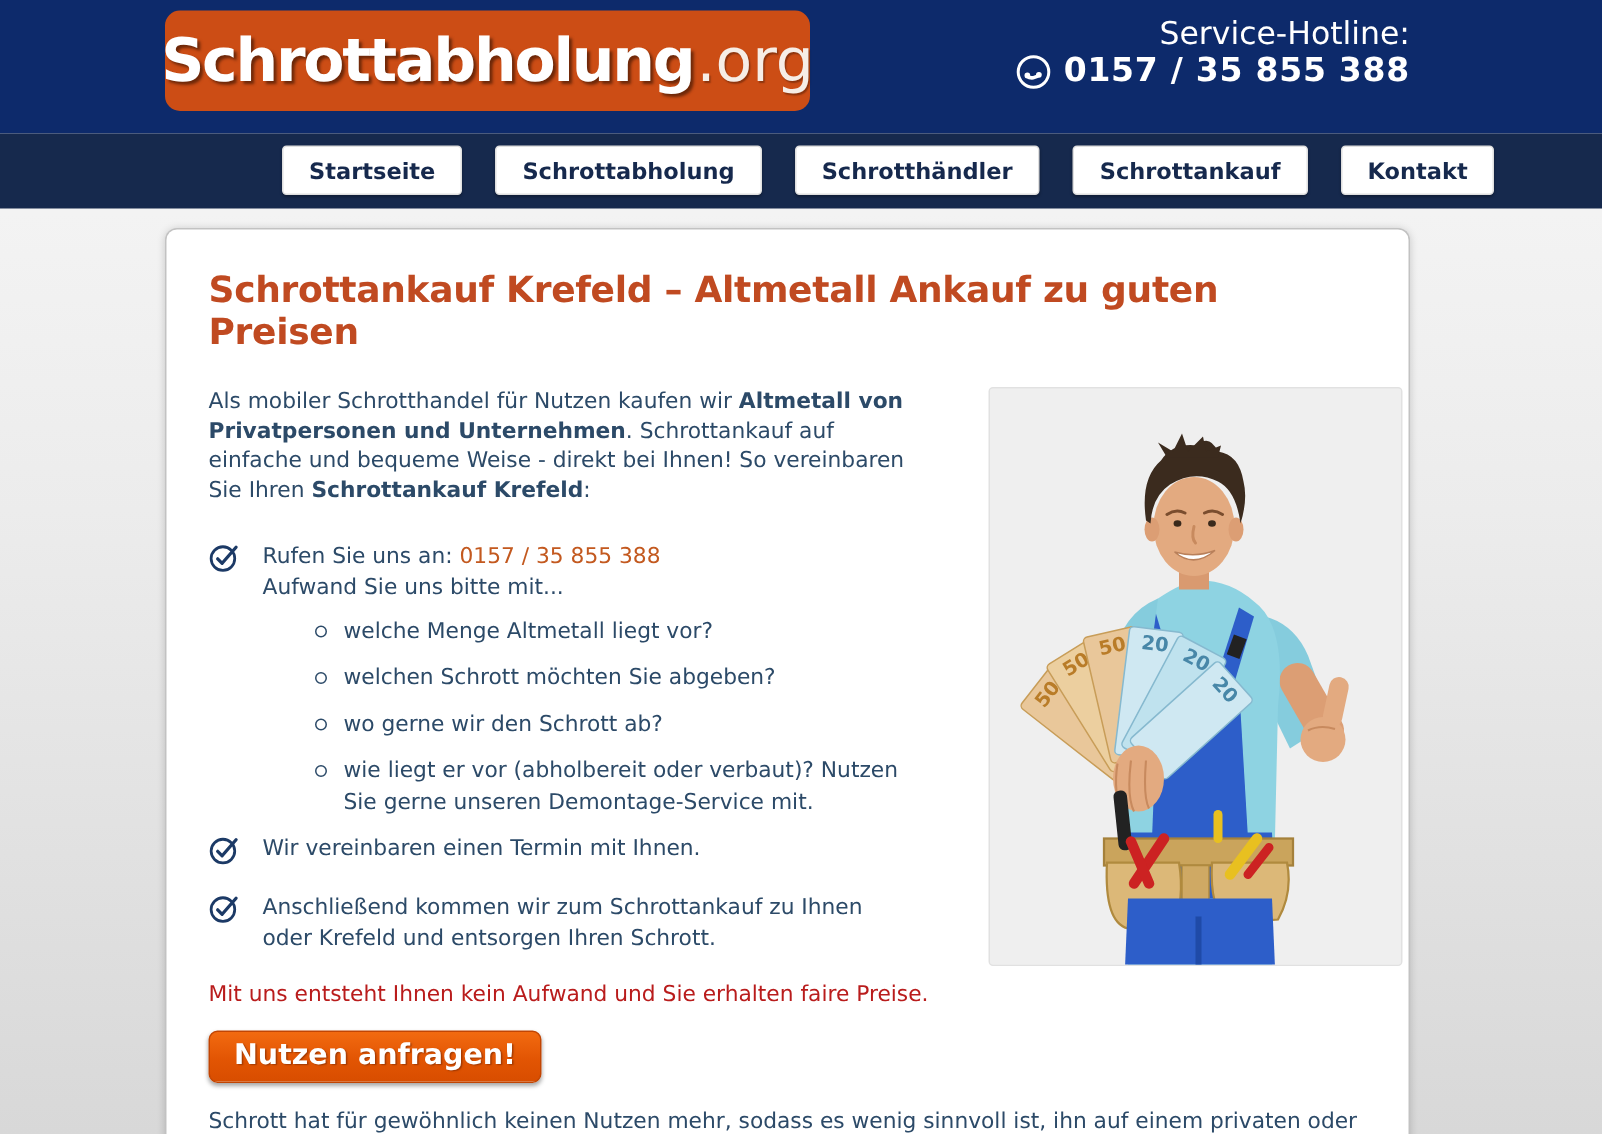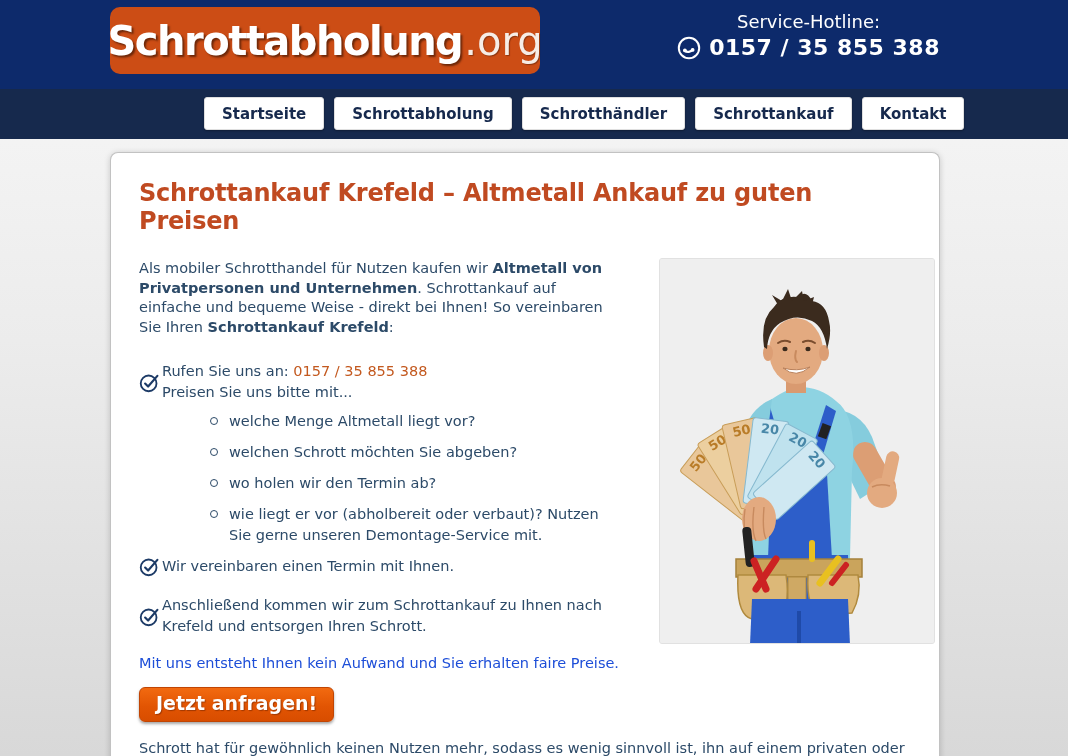--- a/index.html
+++ b/index.html
@@ -13,60 +13,60 @@
   .topbar { position:absolute; top:0; left:0; width:100%; height:89px; background:#0d2a6b; }
   .logo {
     position:absolute; left:110px; top:7px; width:430px; height:67px;
     background:#cc4d15; border-radius:10px;
     display:flex; align-items:center; justify-content:center; cursor:pointer;
   }
   .logo-main { font-size:40px; font-weight:bold; color:#ffffff; letter-spacing:-1.5px;
     text-shadow:2px 2px 2px rgba(45,15,0,.6); }
   .logo-tld  { font-size:40px; color:#f6ede6; margin-left:2px; text-shadow:1px 1px 1px rgba(45,15,0,.4); }
   .hotline { position:absolute; right:128px; top:9px; text-align:right; color:#fff; }
-  .hotline-label { font-size:18px; line-height:26px;text-align:center; }
+  .hotline-label { font-size:21px; line-height:26px; }
   .hotline-row { display:flex; align-items:center; justify-content:flex-end; gap:8px; cursor:pointer; }
   .hotline-number { font-size:22px; font-weight:bold; letter-spacing:.5px; }
   .phone-ic { width:24px; height:24px; }
   
   .navbar { position:absolute; top:89px; left:0; width:100%; height:50px; background:#16294d; }
-  .nav-inner { position:absolute; left:194px; top:8px; display:flex; gap:10px;padding-left:10px; }
+  .nav-inner { position:absolute; left:178px; top:8px; display:flex; gap:22px;padding-left:10px; }
   .nav-btn {
     height:33px; display:flex; align-items:center; padding:0 17px;
     background:#ffffff; border:1px solid #dfdfdf; border-radius:3px;
     color:#16294d; font-weight:600; font-size:15px;
     box-shadow:0 1px 2px rgba(0,0,0,.3); cursor:pointer; white-space:nowrap;
   }
   
   .card {
     position:absolute; left:110px; top:152px; width:830px; height:660px;
     background:#ffffff; border:1px solid #c2c2c2; border-bottom:none;
     border-radius:8px 8px 0 0; box-shadow:0 1px 6px rgba(0,0,0,.18);
     padding:26px 28px 0 28px;
   }
   .page-title { color:#c04a21; font-size:24px; font-weight:bold; letter-spacing:-.2px; line-height:28px; }
   .content-row { position:relative; margin-top:24px; }
   .text-col { width:470px; color:#2c4a68; font-size:14.5px; }
   .intro { line-height:19.5px; margin-bottom:24px; }
-  .check-item { display:flex; gap:2px; line-height:21px;align-items:center; }
+  .check-item { display:flex; gap:15px; line-height:21px; }
   .check-item + .check-item { margin-top:24px; }
   .mt18 { margin-top:18px !important; }
   .check-ic { width:21px; height:21px; flex:none; margin-top:0; }
   .sub-bullets { list-style:none; margin:8px 0 0 70px; }
   .sub-bullets li { position:relative; padding-left:20px; margin-bottom:10px; line-height:21px; max-width:390px; }
   .sub-bullets li::before {
     content:""; position:absolute; left:1px; top:6px; width:6px; height:6px;
     border:1.6px solid #2c4a68; border-radius:50%;
   }
   .phone-link { color:#c3591f; cursor:pointer; }
   .photo {
     position:absolute; left:520px; top:-1px; width:276px; height:386px;
     background:#efefef; border:1px solid #e1e1e1; border-radius:3px; overflow:hidden;
   }
-  .closing { margin-top:18px; color:#1d4ed8; font-size:14.5px; }
+  .closing { margin-top:18px; color:#b91c1c; font-size:14.5px; }
   .cta {
     margin-top:16px; display:inline-block;
     background:linear-gradient(180deg,#f26a10 0%,#e25503 55%,#d84d00 100%);
     border:1px solid #c14503; border-radius:6px;
     color:#fff; font-weight:bold; font-size:19px; padding:4px 16px 7px 16px;
     text-shadow:1px 1px 1px rgba(110,35,0,.55);
     box-shadow:0 2px 3px rgba(0,0,0,.35); cursor:pointer;
   }
   .footer-para { margin-top:16px; color:#2c4a68; font-size:14.5px; line-height:21.5px; }
 </style>
@@ -110,45 +110,45 @@
 
       <p class="intro"><span>Als mobiler Schrotthandel für Nutzen kaufen wir </span><span style="font-weight: bold;">Altmetall von Privatpersonen und Unternehmen</span><span>. Schrottankauf auf einfache und bequeme Weise - direkt bei Ihnen! So vereinbaren Sie Ihren </span><span style="font-weight: bold;">Schrottankauf Krefeld</span><span>:</span></p>
 
       <div class="check-item">
         <svg class="check-ic" viewBox="0 0 24 24">
           <circle cx="11" cy="13" r="9" fill="none" stroke="#1c3a66" stroke-width="2.1"></circle>
           <path d="M7 13.2 L10.4 16.6 L21 4.4" fill="none" stroke="#1c3a66" stroke-width="2.5" stroke-linecap="round" stroke-linejoin="round"></path>
         </svg>
         <div class="check-body">
           <div><span>Rufen Sie uns an: </span><span class="phone-link">0157 / 35 855 388</span></div>
-          <div>Preisen Sie uns bitte mit...</div>
+          <div>Aufwand Sie uns bitte mit...</div>
         </div>
       </div>
 
       <ul class="sub-bullets">
         <li>welche Menge Altmetall liegt vor?</li>
         <li>welchen Schrott möchten Sie abgeben?</li>
-        <li>wo holen wir den Termin ab?</li>
+        <li>wo gerne wir den Schrott ab?</li>
         <li>wie liegt er vor (abholbereit oder verbaut)? Nutzen Sie gerne unseren Demontage-Service mit.</li>
       </ul>
 
       <div class="check-item">
         <svg class="check-ic" viewBox="0 0 24 24">
           <circle cx="11" cy="13" r="9" fill="none" stroke="#1c3a66" stroke-width="2.1"></circle>
           <path d="M7 13.2 L10.4 16.6 L21 4.4" fill="none" stroke="#1c3a66" stroke-width="2.5" stroke-linecap="round" stroke-linejoin="round"></path>
         </svg>
         <div class="check-body">Wir vereinbaren einen Termin mit Ihnen.</div>
       </div>
 
       <div class="check-item mt18">
         <svg class="check-ic" viewBox="0 0 24 24">
           <circle cx="11" cy="13" r="9" fill="none" stroke="#1c3a66" stroke-width="2.1"></circle>
           <path d="M7 13.2 L10.4 16.6 L21 4.4" fill="none" stroke="#1c3a66" stroke-width="2.5" stroke-linecap="round" stroke-linejoin="round"></path>
         </svg>
-        <div class="check-body">Anschließend kommen wir zum Schrottankauf zu Ihnen nach Krefeld und entsorgen Ihren Schrott.</div>
+        <div class="check-body">Anschließend kommen wir zum Schrottankauf zu Ihnen oder Krefeld und entsorgen Ihren Schrott.</div>
       </div>
     </div>
 
     <div class="photo">
       <svg viewBox="0 0 276 386" width="276" height="386">
         <rect x="0" y="0" width="276" height="386" fill="#efefef"></rect>
 
         <path d="M168 150 Q200 150 212 178 L228 222 L200 240 L178 195 Z" fill="#85ccdd"></path>
         <line x1="205" y1="195" x2="224" y2="228" stroke="#dc9e74" stroke-width="24" stroke-linecap="round"></line>
 
@@ -228,16 +228,16 @@
         <line x1="152" y1="300" x2="152" y2="284" stroke="#e8c020" stroke-width="6" stroke-linecap="round"></line>
 
         <path d="M92 340 L188 340 L190 386 L90 386 Z" fill="#2d5ec9"></path>
         <line x1="139" y1="352" x2="139" y2="386" stroke="#1f4aa8" stroke-width="4"></line>
       </svg>
     </div>
   </div>
 
   <p class="closing">Mit uns entsteht Ihnen kein Aufwand und Sie erhalten faire Preise.</p>
 
-  <div class="cta">Jetzt anfragen!</div>
+  <div class="cta">Nutzen anfragen!</div>
 
   <p class="footer-para">Schrott hat für gewöhnlich keinen Nutzen mehr, sodass es wenig sinnvoll ist, ihn auf einem privaten oder gewerblichen Grundstück aufzubewahren. Denn dort liegt er im Weg und ist durch seine oftmals scharfen Kanten gleichzeitig ein</p>
 </div>
 
 </body></html>

